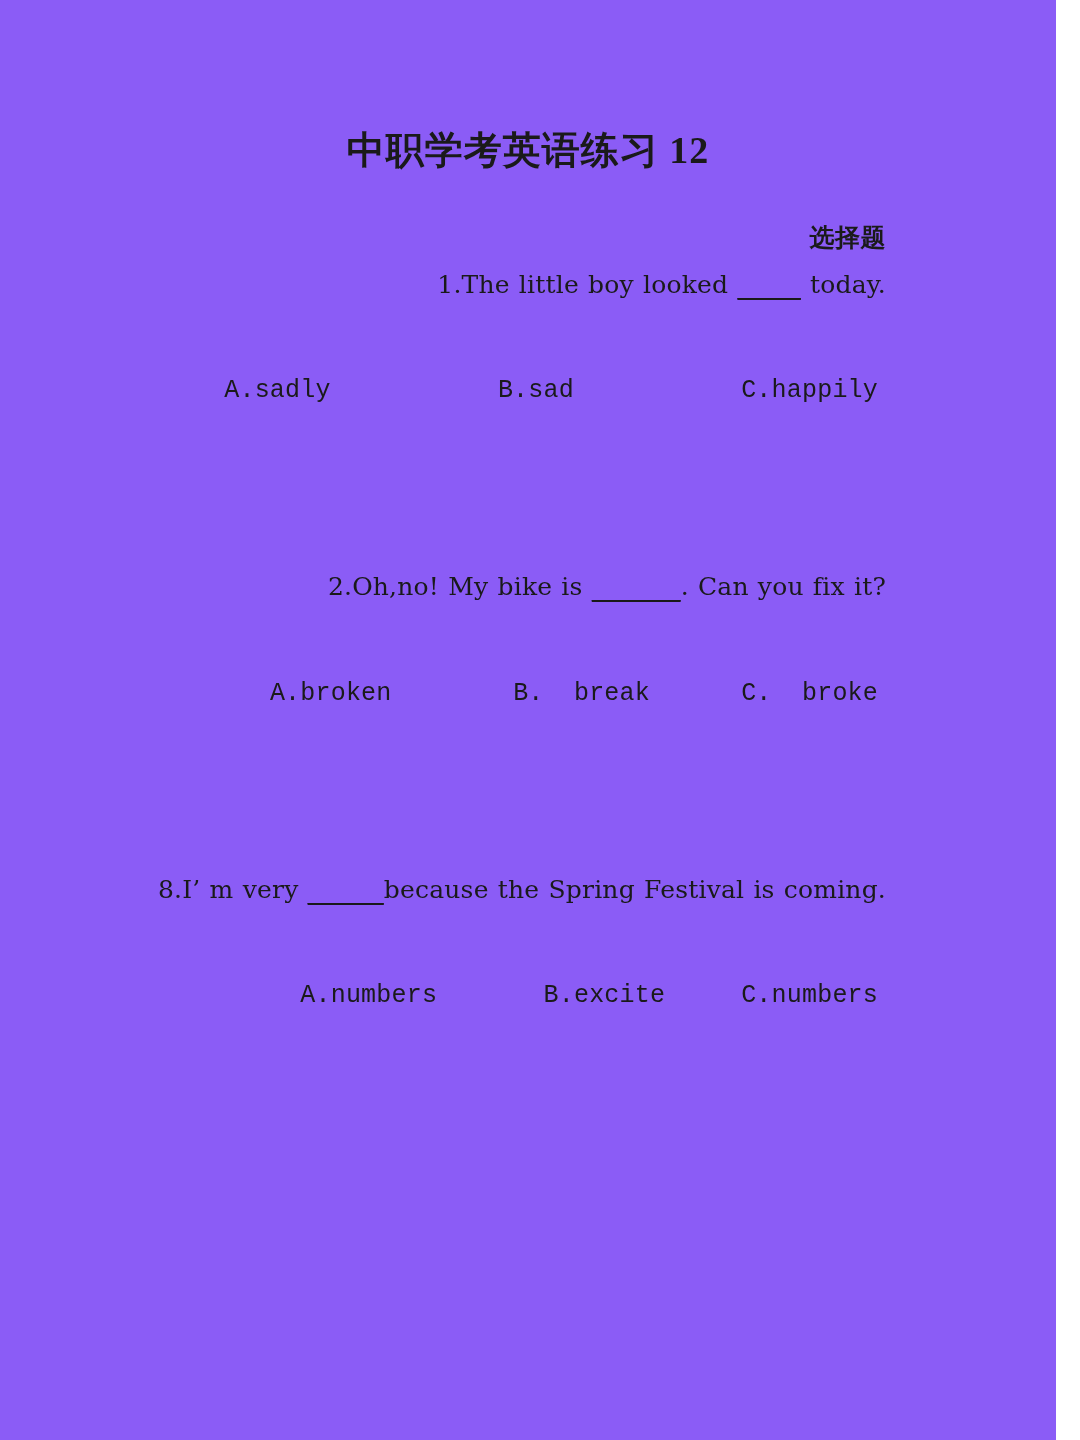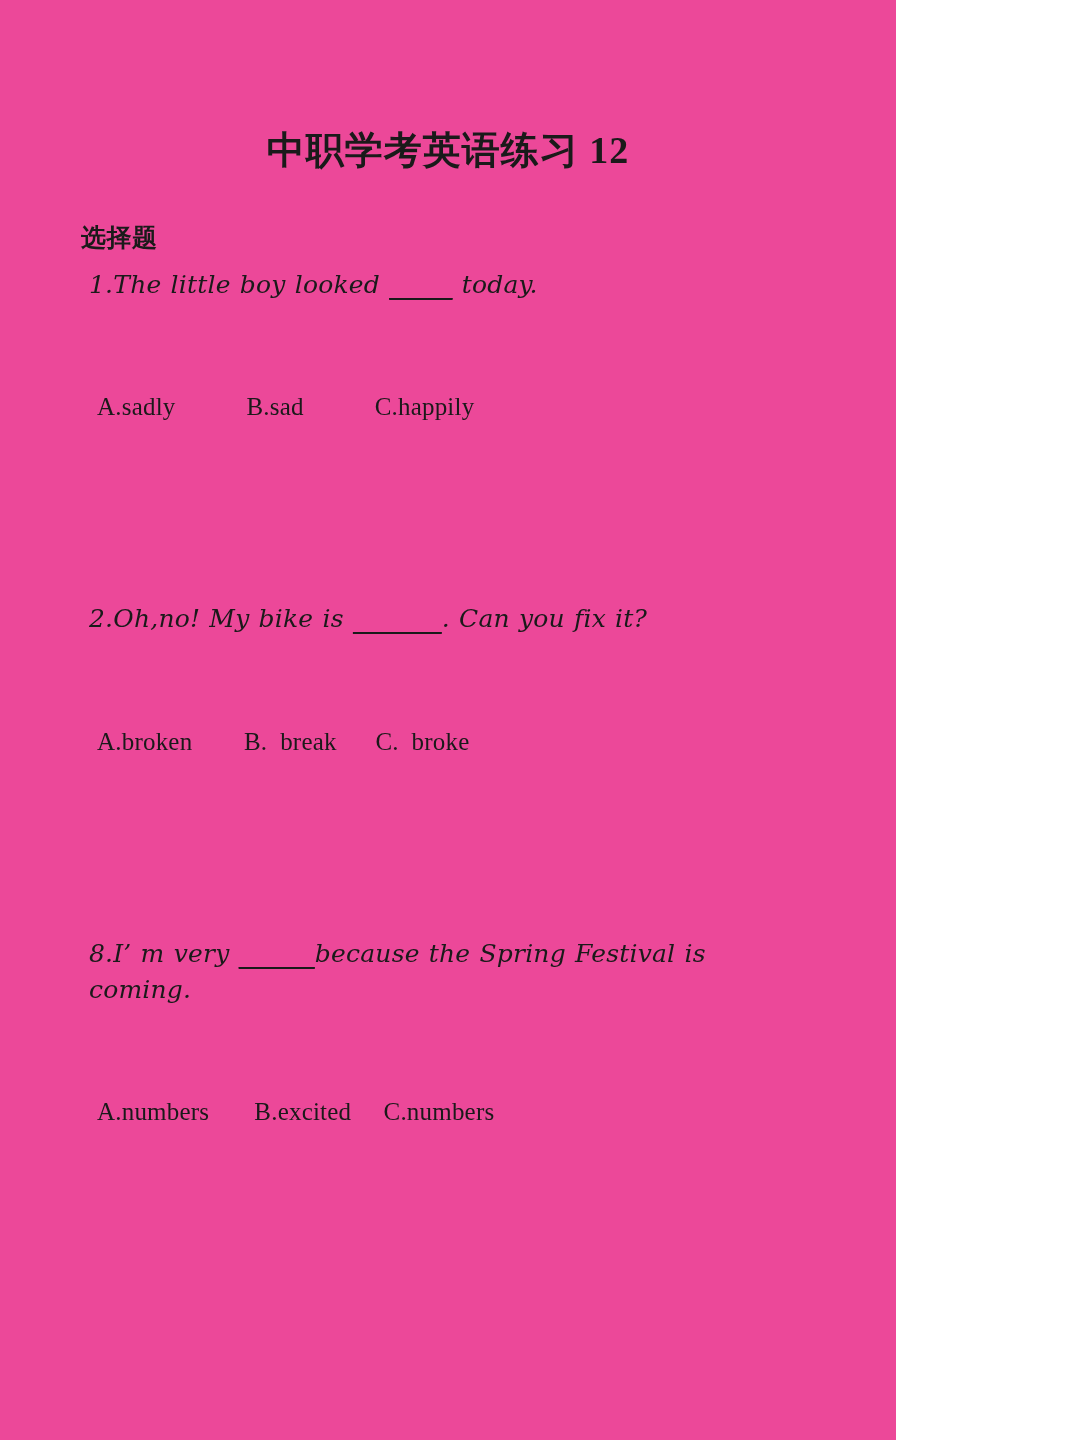--- a/index.html
+++ b/index.html
@@ -9,23 +9,23 @@
   }
   body {
     width: 1080px;
     height: 1440px;
     overflow: hidden;
     font-family: "Liberation Serif", "DejaVu Serif", serif;
     color: #1a1a1a;
   }
   .page {
     position: relative;
-    width: 896px;
+    width: 1056px;
     height: 1440px;
-    background: #ec4899;
+    background: #8b5cf6;
     box-sizing: border-box;
   }
   .doc-title {
     text-align: center;
     font-weight: bold;
     font-size: 38px;
     letter-spacing: 1px;
     margin: 0;
     padding-top: 128px;
     line-height: 1.2;
@@ -37,43 +37,43 @@
     font-size: 31px;
     margin: 0;
     padding-top: 14px;
     line-height: 1.2;
     font-family: "Liberation Serif", "DejaVu Serif", serif;
   }
   .content {
     padding-left: 81px;
     padding-right: 170px;
     padding-top: 48px;
+    text-align: right;
   }
   .section-heading {
     font-weight: bold;
     font-size: 25px;
     line-height: 1.25;
     margin: 0 0 14px 0;
     letter-spacing: 0.5px;
   }
   .question {
     font-size: 25px;
     line-height: 1.45;
-    margin: 8px;
+    margin: 0;
     font-family: "DejaVu Serif", "Liberation Serif", serif;
     letter-spacing: 0.2px;
     white-space: pre-wrap;
     word-spacing: 1px;
-    font-style: italic;
   }
   .options {
     font-size: 25px;
     line-height: 1.45;
-    margin: 16px;
-    font-family: Liberation Serif, serif;
+    margin: 8px;
+    font-family: Liberation Mono, monospace;
     letter-spacing: 0.2px;
     white-space: pre;
   }
   .gap-after-question { height: 62px; }
   .gap-after-options  { height: 152px; }
   .blank-line {
     text-decoration: underline;
     text-decoration-thickness: 2px;
     text-underline-offset: 5px;
   }
@@ -98,18 +98,18 @@
     <div class="options"><span class="opt-col">A.sadly</span><span>           </span><span class="opt-col">B.sad</span><span>           </span><span class="opt-col">C.happily</span></div>
     <div class="gap-after-options"></div>
 
     <div class="question"><span>2.Oh,no! My bike is </span><span class="blank-line">_______</span><span>. Can you fix it?</span></div>
     <div class="gap-after-question"></div>
     <div class="options"><span class="opt-col">A.broken</span><span>        </span><span class="opt-col">B.  break</span><span>      </span><span class="opt-col">C.  broke</span></div>
     <div class="gap-after-options"></div>
 
     <div class="question"><span>8.I’ m very </span><span class="blank-line">______</span><span>because the Spring Festival is coming.</span></div>
     <div class="gap-after-question"></div>
-    <div class="options"><span class="opt-col">A.numbers</span><span>       </span><span class="opt-col">B.excited</span><span>     </span><span class="opt-col">C.numbers</span></div>
+    <div class="options"><span class="opt-col">A.numbers</span><span>       </span><span class="opt-col">B.excite</span><span>     </span><span class="opt-col">C.numbers</span></div>
     <div class="gap-after-options"></div>
 
 
   </div>
 </div>
 
 </body></html>

